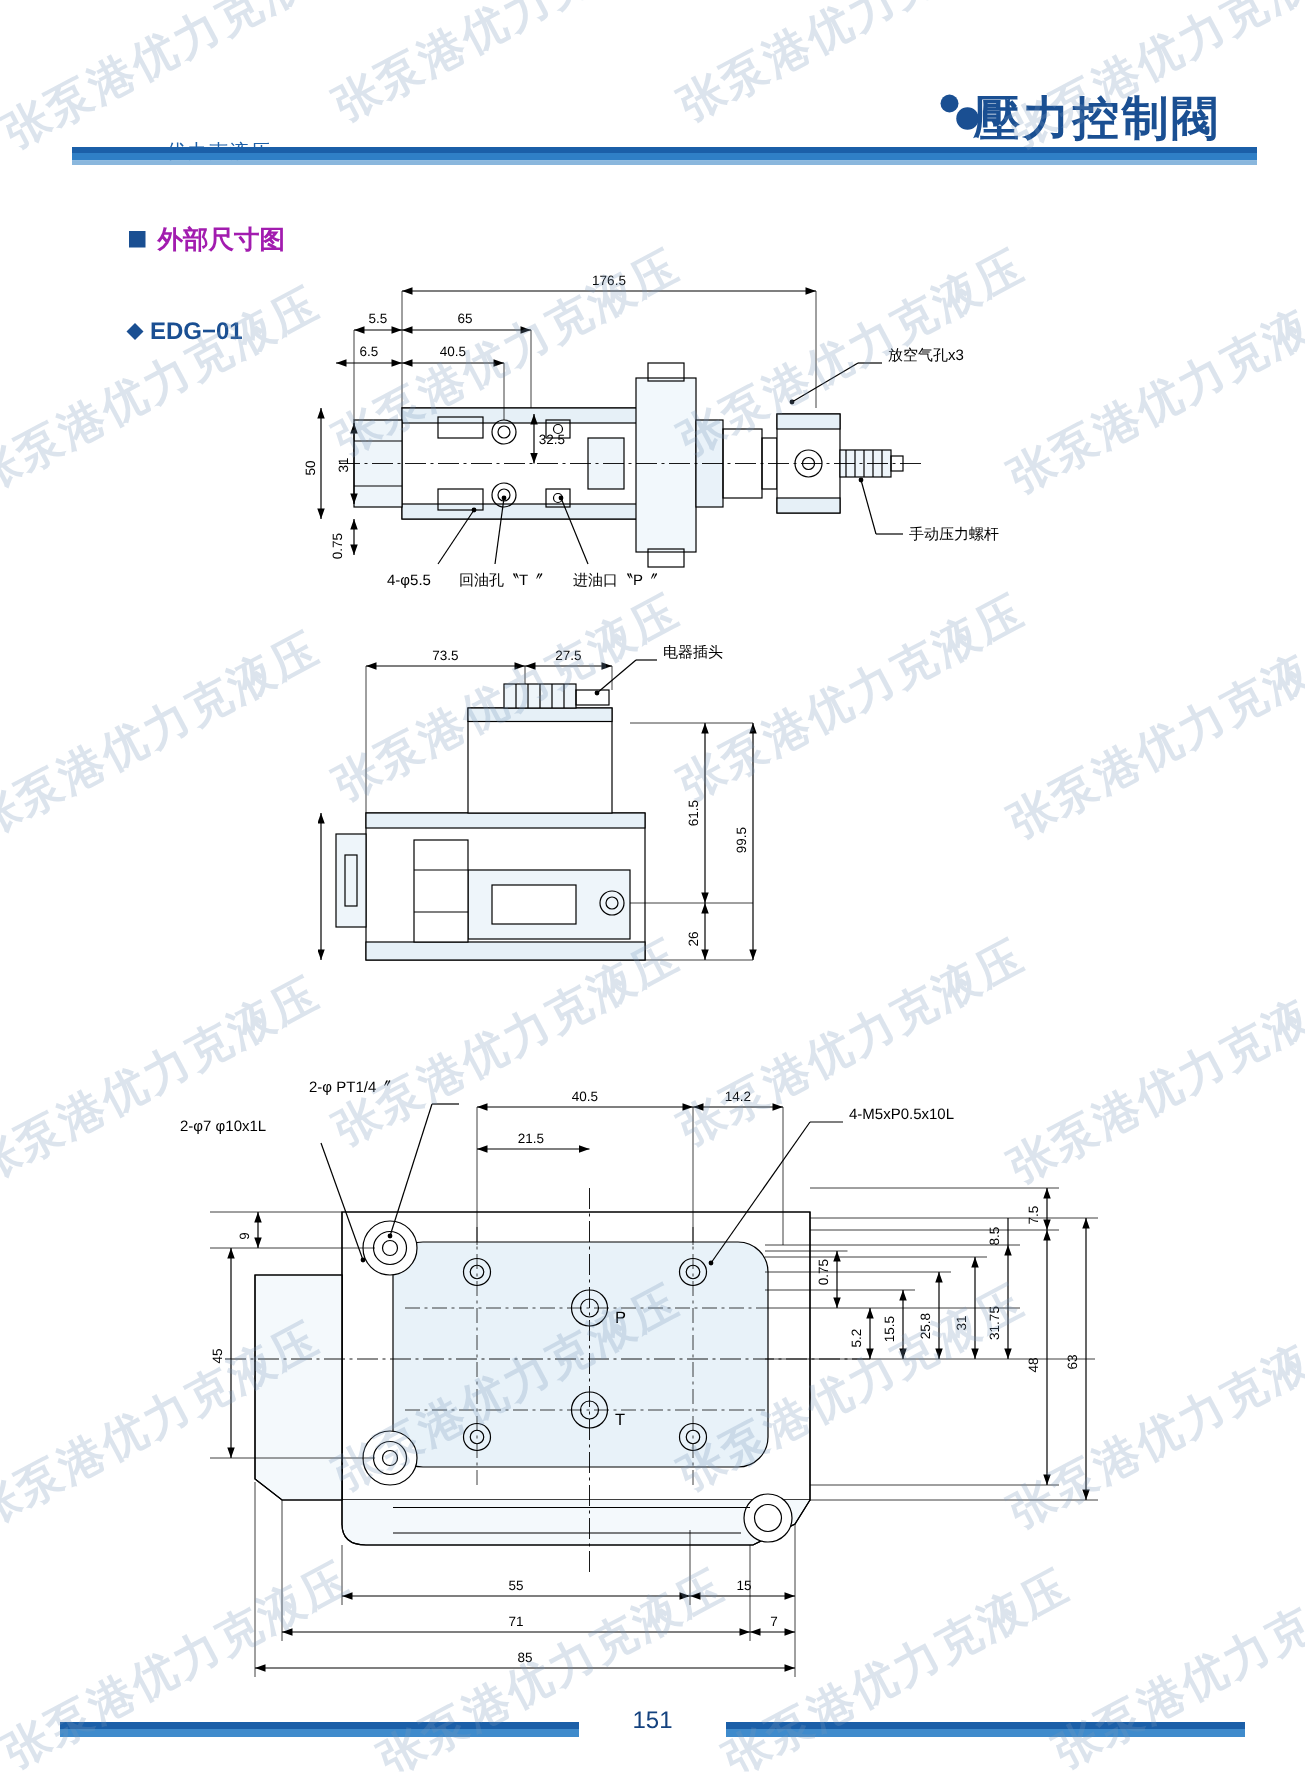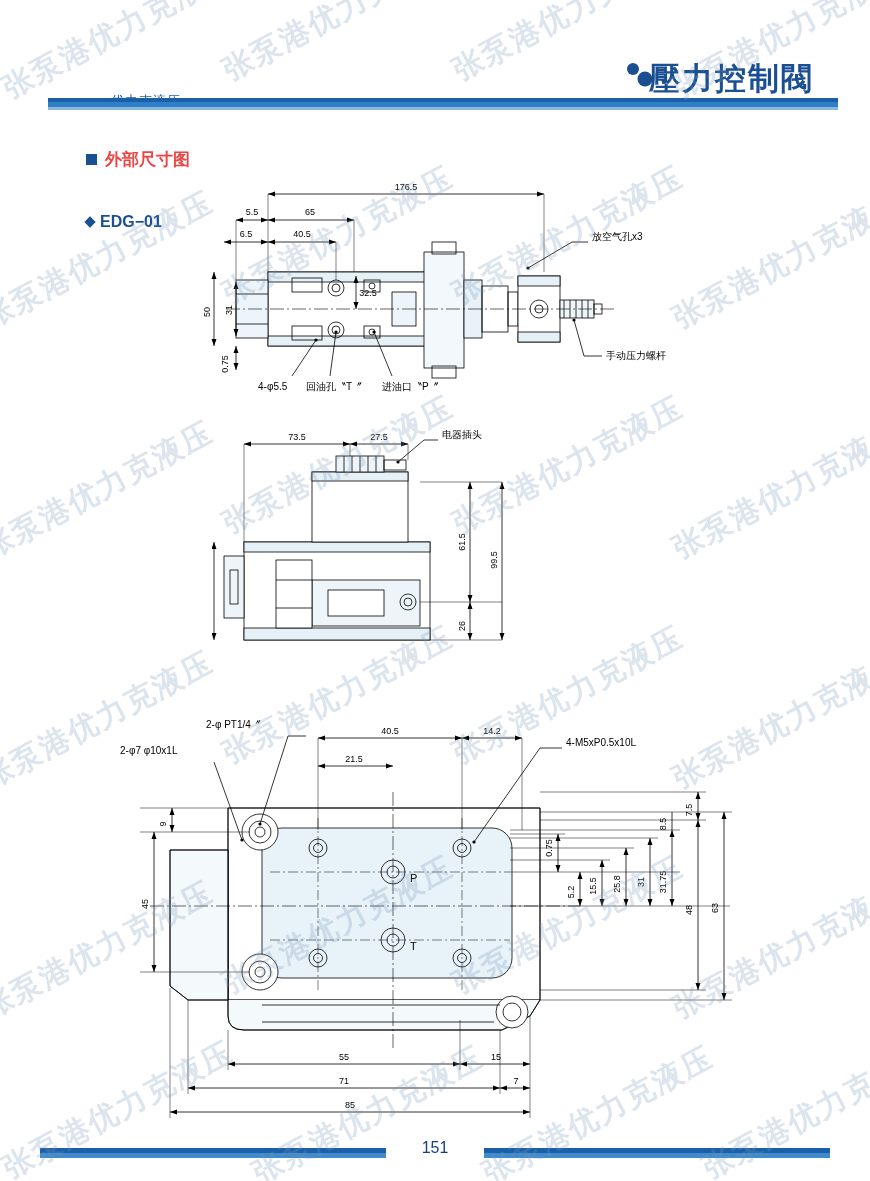--- a/index.html
+++ b/index.html
@@ -20,21 +20,21 @@
   .hdr-rule2{position:absolute;left:48px;top:107px;width:790px;height:3px;background:#8ab7dd;}
   .logo{position:absolute;left:86px;top:14px;width:108px;height:78px;}
   .logo svg{display:block;}
   .logo-sub{position:absolute;left:86px;top:92px;width:120px;text-align:center;
      font-size:13px;color:#1b5fa8;letter-spacing:1px;}
   .hdr-title{position:absolute;right:56px;top:58px;font-size:31px;font-weight:bold;
      color:#1a4f92;letter-spacing:2px;}
   .hdr-dots{position:absolute;right:214px;top:62px;width:32px;height:26px;}
 
   
-  .sect{position:absolute;left:86px;top:148px;font-size:17px;font-weight:bold;color:#ef4444;}
+  .sect{position:absolute;left:86px;top:148px;font-size:17px;font-weight:bold;color:#a21caf;}
   .sect .sq{display:inline-block;width:11px;height:11px;background:#1a4f92;margin-right:8px;}
   .model{position:absolute;left:86px;top:213px;font-size:16px;font-weight:bold;color:#1a4f92;}
   .model .dia{display:inline-block;width:8px;height:8px;background:#1a4f92;
      transform:rotate(45deg);margin-right:6px;position:relative;top:-1px;}
 
   
   .dwg{position:absolute;}
   .dwg svg{display:block;}
 
   

